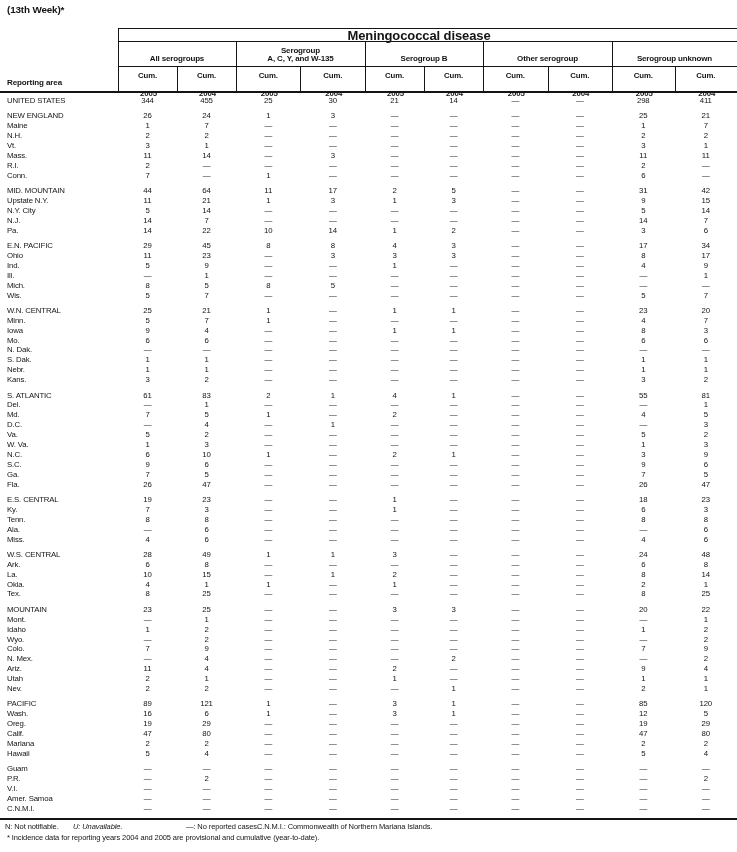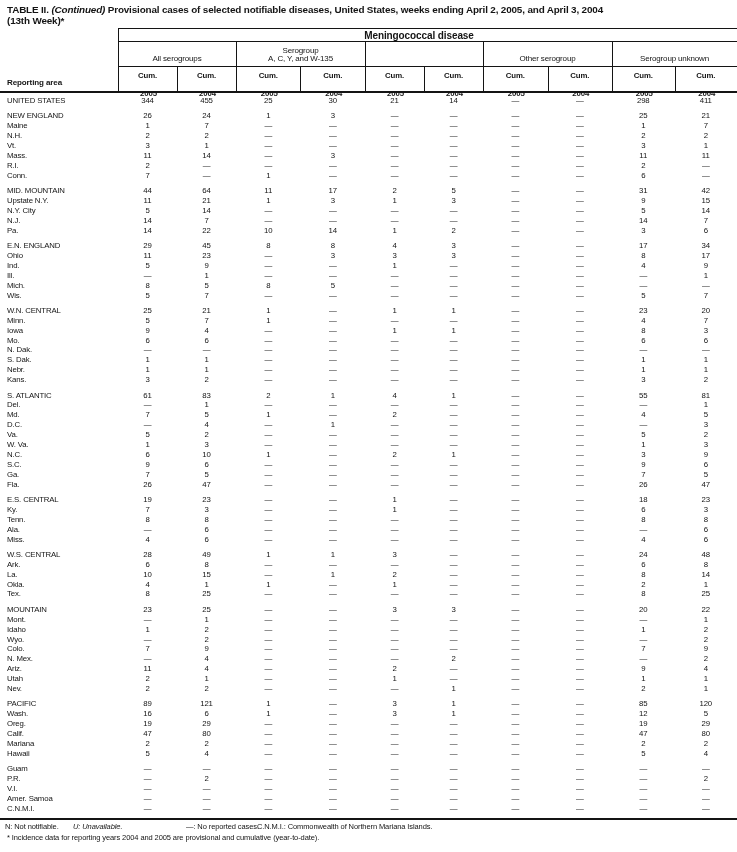--- a/index.html
+++ b/index.html
@@ -12,23 +12,23 @@
   .it{font-style:italic;}
 
   
   .hline{position:absolute;background:#141414;height:1px;}
   .vline{position:absolute;background:#141414;width:1px;}
   .thick{height:2px;}
 
   
   .disease-head{position:absolute;left:118px;top:29px;width:602px;height:12px;
     display:flex;align-items:center;justify-content:center;
-    font-weight:bold;font-size:10px;letter-spacing:-0.1px;}
+    font-weight:bold;font-size:13px;letter-spacing:-0.1px;}
   .ghead{position:absolute;top:42px;height:24px;display:flex;align-items:flex-end;
-    justify-content:center;text-align:center;font-weight:normal;font-size:8px;
+    justify-content:center;text-align:center;font-weight:bold;font-size:8px;
     line-height:8.6px;letter-spacing:-0.15px;white-space:pre-line;
     padding-bottom:2px;box-sizing:border-box;}
   .g1{left:118px;width:118px}.g2{left:236px;width:129px}.g3{left:365px;width:118px}
   .g4{left:483px;width:129px}.g5{left:612px;width:125px}
 
   
   .grid{display:grid;
     grid-template-columns:118px 59px 59px 64.5px 64.5px 59px 59px 64.5px 64.5px 62.5px 62.5px;}
 
   .subhead{position:absolute;left:0;top:67px;height:24px;width:737px;}
@@ -48,31 +48,31 @@
 
   
   .fn{position:absolute;font-size:7.5px;letter-spacing:-0.1px;white-space:nowrap;}
 </style>
 </head>
 <body>
 
 <div class="page">
 
   <div class="title">
-    <div><span>TABLE II. </span><span class="it">(Continued)</span><span> Provisional cases of selected notifiable diseases, United States, weeks ending April 2, 2005, and April 3, 2004</span></div>
     <div>(13th Week)*</div>
   </div>
 
   <div class="hline" style="left:118px;top:28px;width:619px;"></div>
   <div class="disease-head">Meningococcal disease</div>
   <div class="hline" style="left:118px;top:41px;width:619px;"></div>
 
   <div class="ghead g1">All serogroups</div>
   <div class="ghead g2">Serogroup
 A, C, Y, and W-135</div>
+  <div class="ghead g3">Serogroup B</div>
   <div class="ghead g4">Other serogroup</div>
   <div class="ghead g5">Serogroup unknown</div>
 
   <div class="hline" style="left:118px;top:66px;width:619px;"></div>
 
   <div class="grid subhead">
     <div class="shcell reparea">Reporting area</div>
   <div class="shcell">Cum.
 2005</div>
       <div class="shcell">Cum.
@@ -275,21 +275,21 @@
         <div class="tval">14</div>
         <div class="tval">1</div>
         <div class="tval">2</div>
         <div class="tval">—</div>
         <div class="tval">—</div>
         <div class="tval">3</div>
         <div class="tval">6</div>
       </div>
       <div class="gap"></div>
       <div class="grid trow">
-        <div class="tlab">E.N. ENGLAND</div>
+        <div class="tlab">E.N. PACIFIC</div>
         <div class="tval">29</div>
         <div class="tval">45</div>
         <div class="tval">8</div>
         <div class="tval">8</div>
         <div class="tval">4</div>
         <div class="tval">3</div>
         <div class="tval">—</div>
         <div class="tval">—</div>
         <div class="tval">17</div>
         <div class="tval">34</div>

